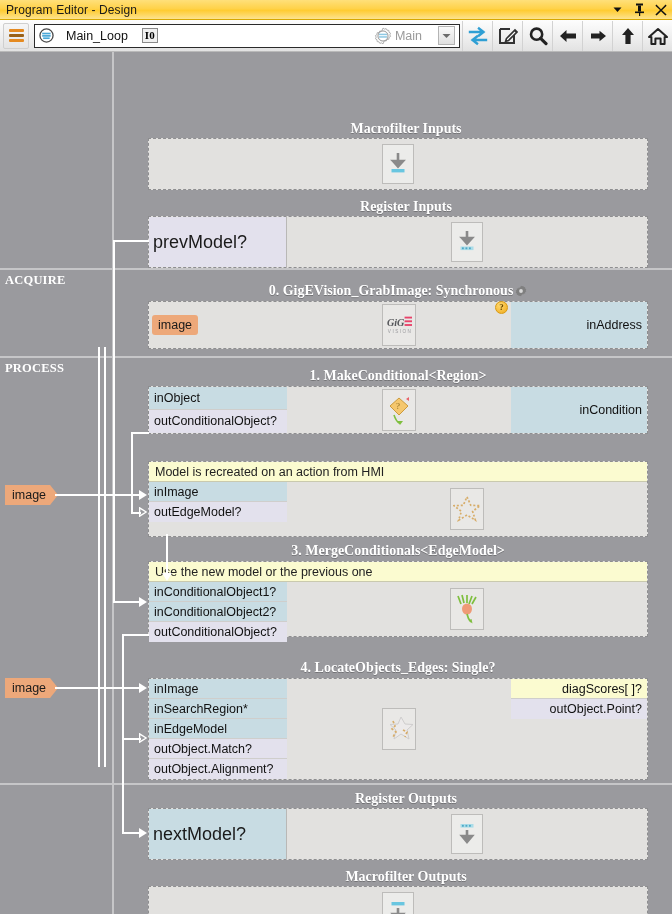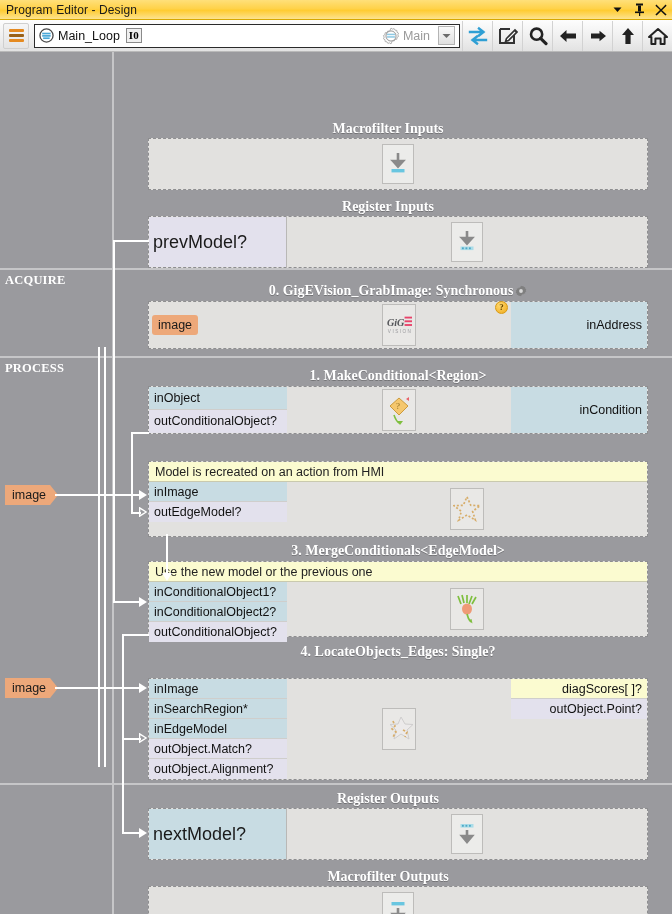--- a/index.html
+++ b/index.html
@@ -42,21 +42,21 @@
     display:flex; flex-direction:column; justify-content:center; align-items:center; gap:2px;
     background:linear-gradient(to bottom,#f6f6f6,#e4e4e4);
     border:1px solid #cfcfcf; border-radius:2px;
   }
   .hamburger i{ display:block; width:15px; height:3px; background:#e58a20; border-radius:1px;}
   .hamburger i.dk{ background:#9a6118; }
 
   .addressbar{
     flex:1; height:24px; margin:0 2px;
     background:#fff; border:1px solid #2b2b2b;
-    display:flex; align-items:center; padding:0 4px; gap:4px; min-width:0;
+    display:flex; align-items:center; padding:0 4px; gap:12px; min-width:0;
   }
   .crumb-icon{ width:15px; height:15px; flex:0 0 auto; }
   .crumb-text{ font-size:12.5px; color:#111; white-space:nowrap; }
   .io-badge{
     font-size:11px; font-weight:bold; color:#000; font-family:"Liberation Serif", serif;
     border:1px solid #8a8a8a; background:#f0f0f0; padding:0 2px; line-height:13px;
     margin-left:2px;
   }
   .ab-spacer{ flex:1; }
   .main-sel{ display:flex; align-items:center; gap:3px; padding-right:2px;}
@@ -83,21 +83,21 @@
   }
   .sec-divider{ position:absolute; left:0; width:672px; height:2px; background:#c6c6c8; }
   .sec-vline{ position:absolute; width:2px; background:#c6c6c8; }
   .sec-label{
     position:absolute; left:5px; font-family:"Liberation Serif", serif;
     font-weight:bold; font-size:12.5px; color:#ffffff; letter-spacing:0.2px;
   }
 
   
   .grp-title{
-    position:absolute; text-align:center; width:500px; left:138px;
+    position:absolute; text-align:center; width:500px; left:156px;
     font-family:"Liberation Serif", serif; font-weight:bold; font-size:14px; color:#ffffff;
     text-shadow:0 1px 0 rgba(0,0,0,0.25);
   }
   .panel{
     position:absolute; left:148px; width:500px;
     background:#e2e1df; border:1px dashed #8e8e90;
     display:flex;
   }
   .panel .pcell-left{
     width:138px; border-right:1px solid #b9b8b6;
@@ -419,21 +419,21 @@
             <path d="M5 3 L8 11 M9 2 L11 10 M14 2 L14 10 M19 3 L16 11 M23 4 L19 11" stroke="#7fbf3f" stroke-width="1.7" fill="none"></path>
             <ellipse cx="14" cy="16" rx="5" ry="5.6" fill="#ef9a76"></ellipse>
             <path d="M14 21 q1 5 4 8" stroke="#7fbf3f" stroke-width="1.7" fill="none"></path>
             <path d="M15.5 27.5 l4 3 l-1 -4.6 z" fill="#7fbf3f"></path>
           </svg>
         </div>
       </div>
     </div>
   </div>
 
-  <div class="blk-title" style="top:592px;text-align:center;">
+  <div class="blk-title" style="top:608px;text-align:center;">
     <span>4. LocateObjects_Edges: Single?</span>
   </div>
   <div class="blk" style="top:626px; height:102px;">
     <div class="blkbody" style="height:100px;">
       <div class="ports-l">
         <div class="port in">inImage</div>
         <div class="port in">inSearchRegion*</div>
         <div class="port in">inEdgeModel</div>
         <div class="port out">outObject.Match?</div>
         <div class="port out" style="border-bottom:none;">outObject.Alignment?</div>

